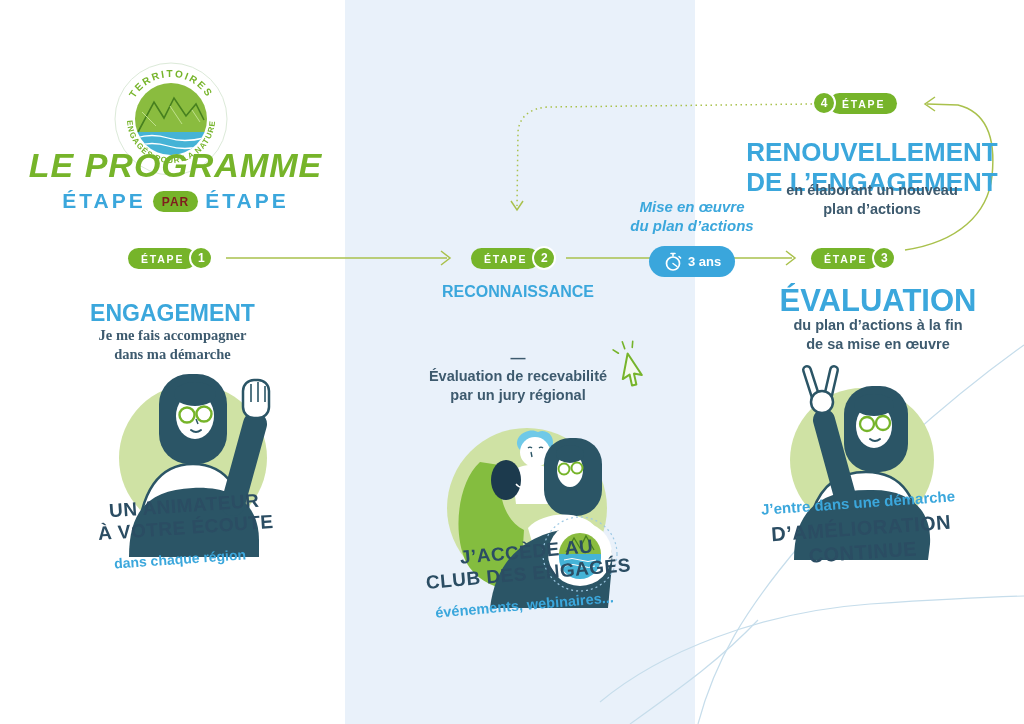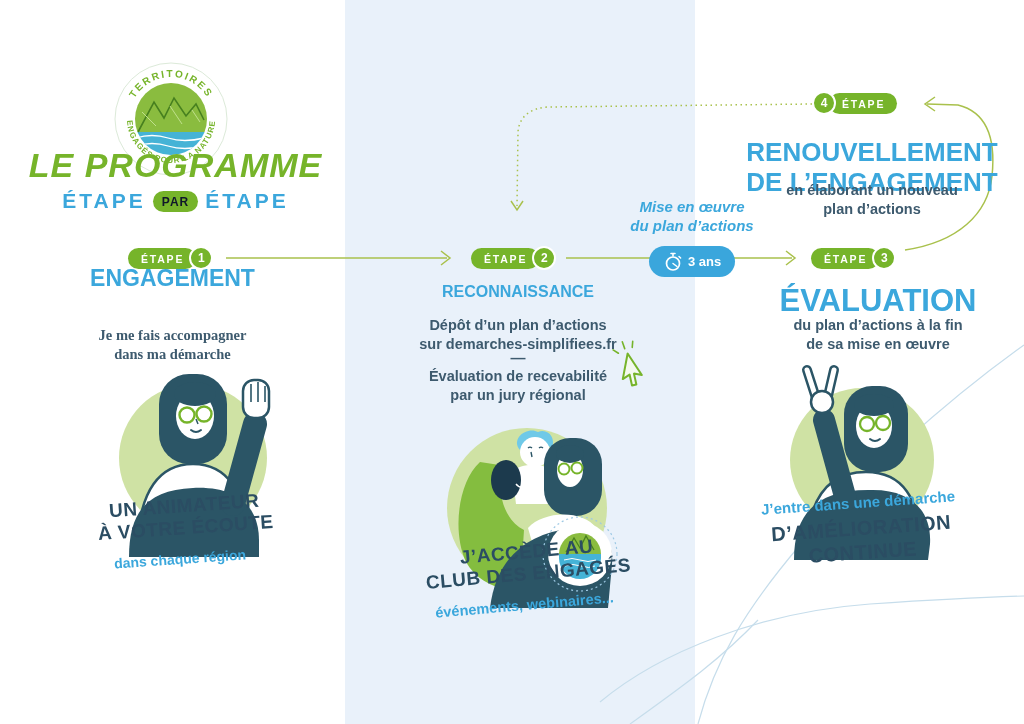--- a/index.html
+++ b/index.html
@@ -8,21 +8,21 @@
   .abs{position:absolute;}
   .band{position:absolute;left:345px;top:0;width:350px;height:724px;background:#e9f1fa;z-index:0;}
   svg.layer{position:absolute;left:0;top:0;z-index:1;pointer-events:none;}
   .z2{z-index:2;}
   .pre{white-space:pre-line;}
   
   .title-block{left:18px;top:146px;width:315px;text-align:center;z-index:2;}
   .t1{color:#76b42a;font-weight:bold;font-size:34px;letter-spacing:1px;font-style:italic;}
   .t2{margin-top:4px;color:#3ba7dc;font-weight:bold;font-size:21px;letter-spacing:3px;
       display:flex;align-items:center;justify-content:center;gap:7px;}
-  .parpill{background:#76b42a;color:#0f172a;font-size:12px;letter-spacing:1px;border-radius:11px;
+  .parpill{background:#76b42a;color:#7f1d1d;font-size:12px;letter-spacing:1px;border-radius:11px;
       padding:4px 9px 3px;display:inline-block;}
   
   .badge{position:absolute;display:flex;align-items:center;z-index:3;}
   .badge .pill{background:#76b42a;color:#fff;font-weight:bold;font-size:10.5px;letter-spacing:1.8px;
       padding:5px 12px 4px 13px;border-radius:12px;position:relative;z-index:1;}
   .badge .num{width:24px;height:24px;border-radius:50%;background:#76b42a;border:2px solid #fff;
       color:#fff;font-weight:bold;font-size:12px;display:flex;align-items:center;justify-content:center;
       box-sizing:border-box;position:relative;z-index:2;}
   .badge .num{margin-left:-7px;}
   .badge.rev{flex-direction:row-reverse;}
@@ -111,21 +111,21 @@
   </div>
   <div class="badge" style="left:811px;top:246px;">
     <span class="pill">ÉTAPE</span>
     <span class="num">3</span>
   </div>
   <div class="badge rev" style="left:812px;top:91px;">
     <span class="pill">ÉTAPE</span>
     <span class="num">4</span>
   </div>
 
-  <div class="h-blue" style="left:55px;top:265px;width:235px;font-size:23px;">ENGAGEMENT</div>
+  <div class="h-blue" style="left:55px;top:300px;width:235px;font-size:23px;">ENGAGEMENT</div>
   <div class="body-navy pre" style="left:55px;top:326px;width:235px;font-family:Liberation Serif, serif;">Je me fais accompagner
 dans ma démarche</div>
 
   <svg class="abs z2" style="left:107px;top:362px;" width="170" height="195" viewBox="0 0 170 195">
     <circle cx="86" cy="96" r="74" fill="#cfe2a4"></circle>
     <path d="M30,195 C30,125 55,102 86,102 C117,102 142,125 142,195 Z" fill="#ffffff" stroke="#2b5566" stroke-width="2.5"></path>
     <path d="M22,195 C22,150 40,128 86,126 C132,124 152,146 152,178 L152,195 Z" fill="#2b5566"></path>
     <path d="M126,142 L148,62" stroke="#2b5566" stroke-width="24" stroke-linecap="round" fill="none"></path>
     <g>
       <rect x="136" y="18" width="26" height="38" rx="11" fill="#ffffff" stroke="#2b5566" stroke-width="2.5"></rect>
@@ -138,22 +138,20 @@
     <circle cx="97" cy="52" r="7.5" fill="#ffffff" stroke="#76b42a" stroke-width="2.4"></circle>
     <path d="M89,57 l2,5" stroke="#2b5566" stroke-width="1.5" fill="none"></path>
     <path d="M84,68 Q89,72 94,68" stroke="#2b5566" stroke-width="2" fill="none" stroke-linecap="round"></path>
   </svg>
 
   <div class="cap-navy pre" style="left:55px;top:495px;width:260px;font-size:19px;transform:rotate(-4deg);">UN ANIMATEUR
 À VOTRE ÉCOUTE</div>
   <div class="cap-blue" style="left:55px;top:551px;width:250px;font-size:14px;transform:rotate(-4deg);">dans chaque région</div>
 
   <div class="h-blue" style="left:382px;top:283px;width:272px;font-size:16px;">RECONNAISSANCE</div>
-  <div class="body-navy pre" style="left:382px;top:316px;width:272px;">Dépôt d’un plan d’actions
-sur demarches-simplifiees.fr</div>
   <div class="divider" style="left:382px;top:349px;width:272px;">—</div>
   <div class="body-navy pre" style="left:382px;top:367px;width:272px;">Évaluation de recevabilité
 par un jury régional</div>
 
   <svg class="abs z2" style="left:606px;top:340px;" width="52" height="58" viewBox="0 0 52 58">
     <g transform="rotate(14 26 29)" stroke="#76b42a" fill="none" stroke-linecap="round">
       <path d="M14,11 L10,5 M21,8 L20,2 M9,17 L3,15" stroke-width="1.6"></path>
       <path d="M18,15 L19.5,41 L25,35 L30,45 L34,43 L29,33 L37,32.5 Z" fill="#f4f9ee" stroke-width="2" stroke-linejoin="round"></path>
     </g>
   </svg>

